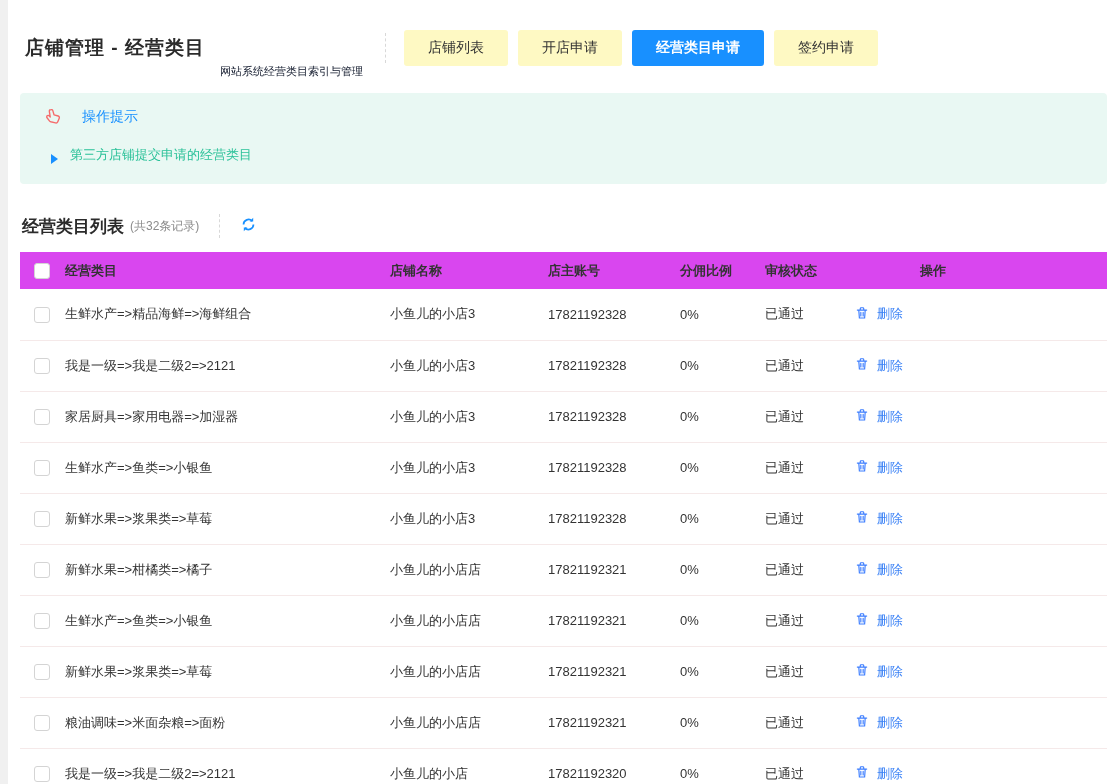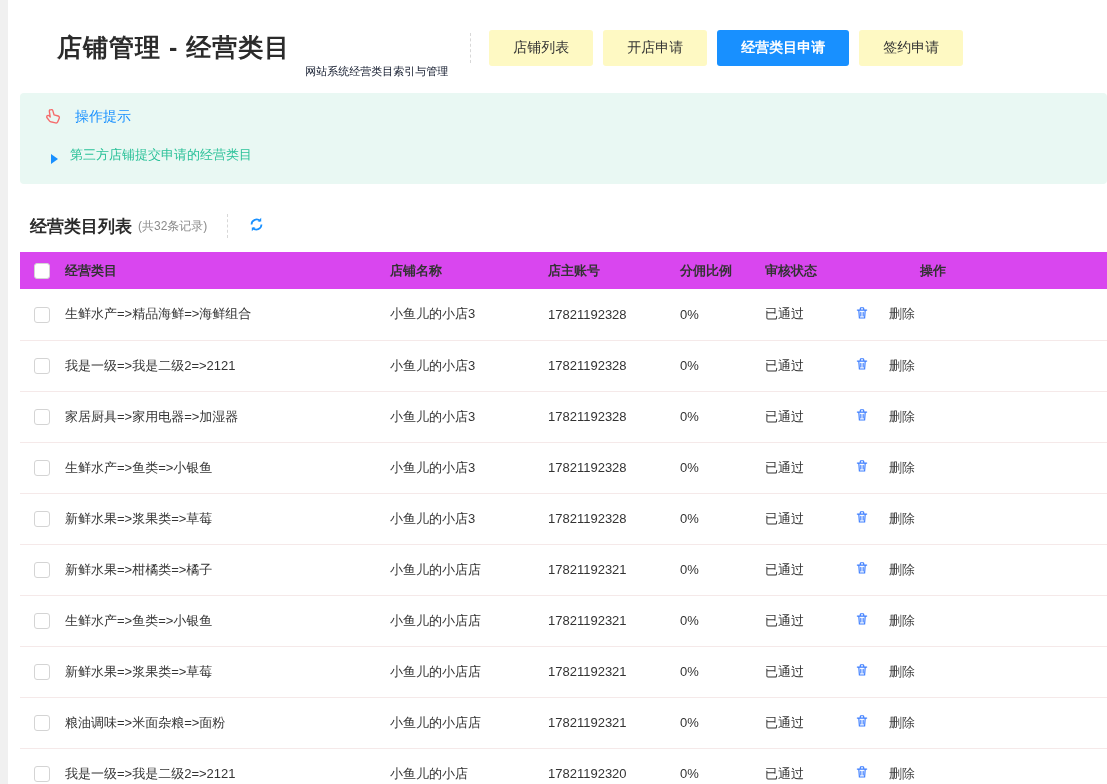--- a/index.html
+++ b/index.html
@@ -3,56 +3,56 @@
 <meta charset="utf-8">
 <style>
   * { margin:0; padding:0; box-sizing:border-box; }
   html,body { width:1107px; height:784px; overflow:hidden; background:#fff;
     font-family:"Liberation Sans","DejaVu Sans",sans-serif; color:#333; }
   .edge-strip { position:absolute; left:0; top:0; width:8px; height:784px; background:#f0f0f0; }
   .content { margin-left:8px; padding:16px 0 0 12px; }
 
   
   .page-header { display:flex; align-items:center; margin:0 0 14px 5px; }
-  .page-title { font-size:25px; font-weight:bold; color:#2b2b2b; letter-spacing:1px;margin-left:32px; }
+  .page-title { font-size:19px; font-weight:bold; color:#2b2b2b; letter-spacing:1px; }
   .page-subtitle { font-size:11px; color:#0f172a; margin-left:15px;margin-top:48px; }
   .v-dash { height:30px; border-left:1px dashed #d8d8d8; margin:0 18px 0 22px; }
   .nav-btn { display:inline-block; background:#fef9c3; color:#333; font-size:14px;
     padding:9px 24px; border:none; border-radius:3px; margin-right:10px; cursor:pointer; }
   .nav-btn.active { background:#1890ff; color:#fff; font-weight:bold; }
 
   
   .tips-box { background:#e9f8f3; border-radius:4px; padding:13px 20px 20px 22px; margin-bottom:30px; }
-  .tips-title-row { display:flex; align-items:center; gap:11px; }
+  .tips-title-row { display:flex; align-items:center; gap:18px; }
   .tips-title { color:#1890ff; font-size:14px; }
   .hand-icon { width:22px; height:22px; display:inline-block; }
   .tips-item { display:flex; align-items:flex-end; margin:18px 0 0 9px; }
   .tri { width:0; height:0; border-left:7px solid #1890ff; border-top:5px solid transparent;
     border-bottom:5px solid transparent; margin-right:12px; }
   .tips-item-text { color:#2bc199; font-size:13px; }
 
   
-  .section-head { display:flex; align-items:center; margin:0 0 14px 10px; }
+  .section-head { display:flex; align-items:center; margin:0 0 14px 2px; }
   .section-title { font-size:17px; font-weight:bold; color:#2b2b2b; }
   .section-count { font-size:12px; color:#8a8a8a; margin-left:6px; }
   .section-head .v-dash { height:24px; margin:0 20px; }
   .refresh-btn { background:none; border:none; cursor:pointer; display:flex; align-items:center; }
 
   
   table { width:100%; border-collapse:collapse; table-layout:fixed; }
   col.c-check{width:45px} col.c-cat{width:325px} col.c-shop{width:158px}
   col.c-acct{width:132px} col.c-ratio{width:85px} col.c-status{width:90px} col.c-op{width:auto}
   thead th { background:#d946ef; height:37px; text-align:left; font-size:13px;
     font-weight:bold; color:#333; padding:0; }
   thead th.op-head { padding-left:65px; }
   tbody td { height:51px; border-bottom:1px solid #f5e9e9; font-size:13px; color:#333; padding:0; }
   .chk { appearance:none; -webkit-appearance:none; width:16px; height:16px; border:1px solid #d4d4d4;
     border-radius:3px; background:#fff; margin-left:14px; vertical-align:middle; cursor:pointer; }
-  .del-link { color:#404040; text-decoration:none; font-size:13px; display:inline-flex;
-    align-items:center; gap:20px; cursor:pointer; }
+  .del-link { color:#3b82f6; text-decoration:none; font-size:13px; display:inline-flex;
+    align-items:center; gap:8px; cursor:pointer; }
   .trash { width:14px; height:14px; }
 </style>
 </head>
 <body>
 
 <div class="edge-strip"></div>
 
 <div class="content">
 
   <div class="page-header">

